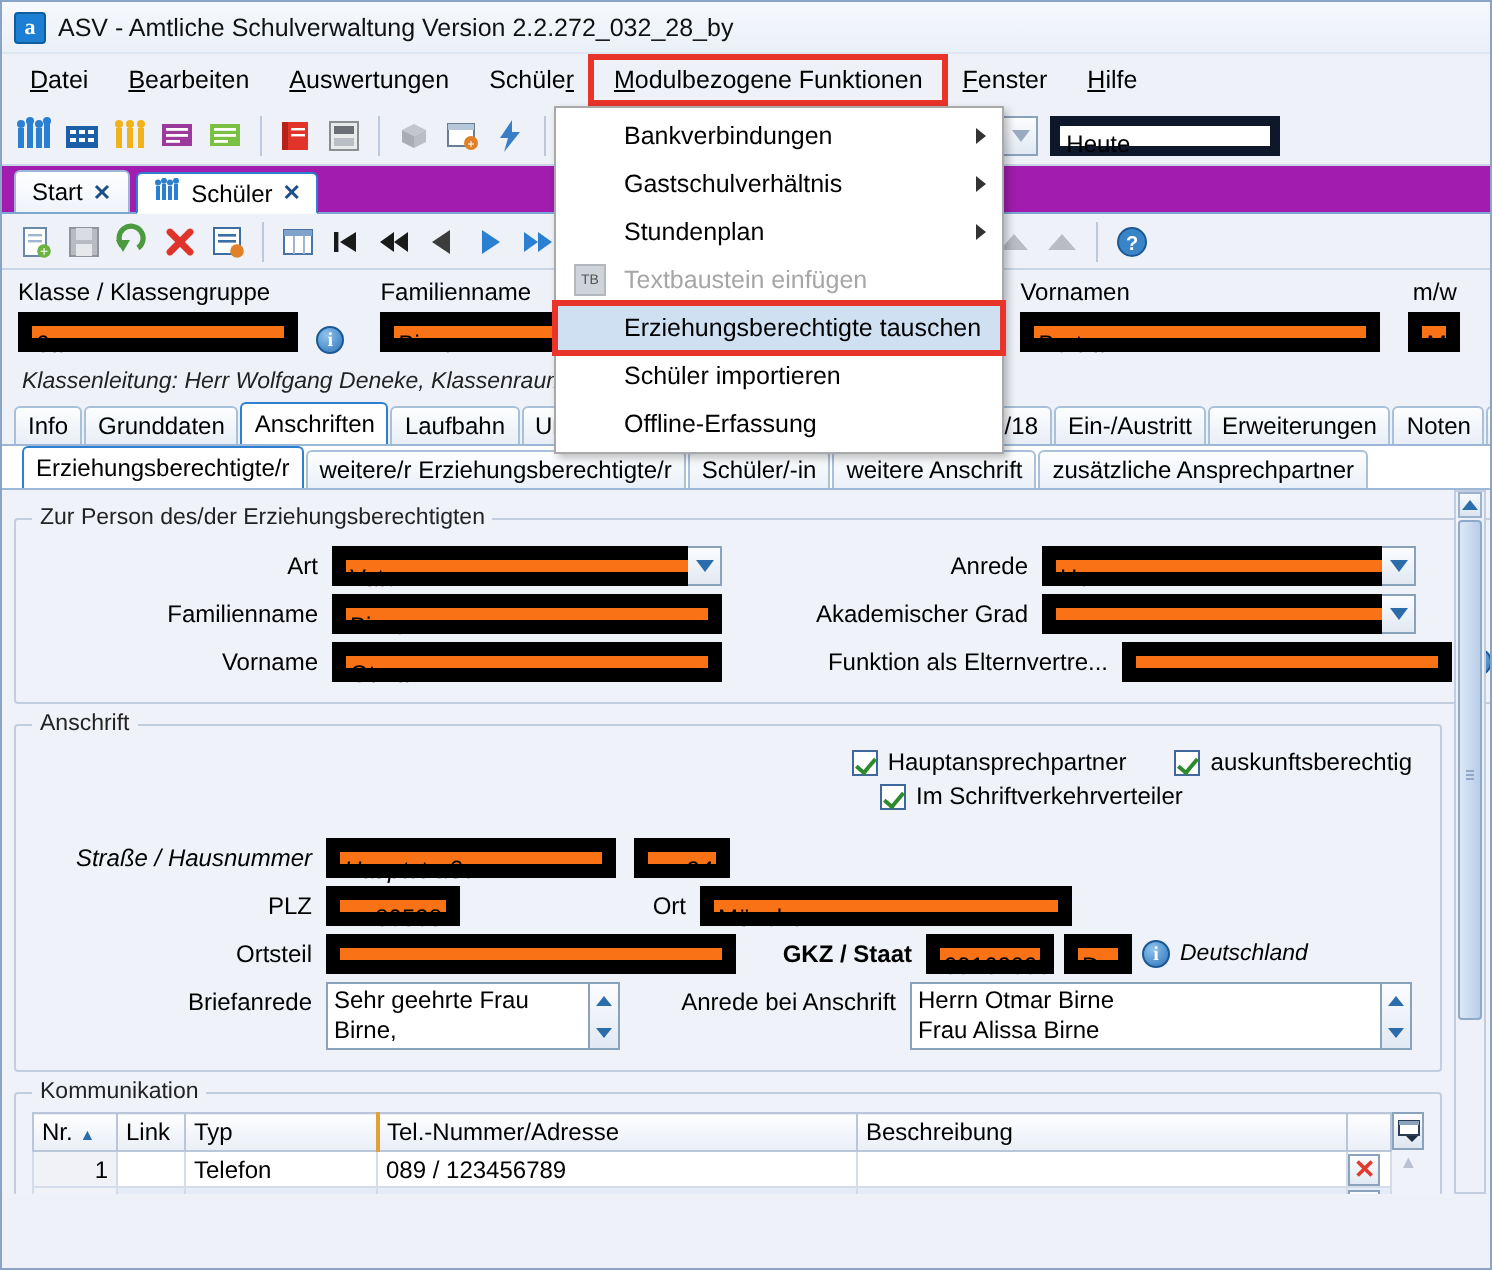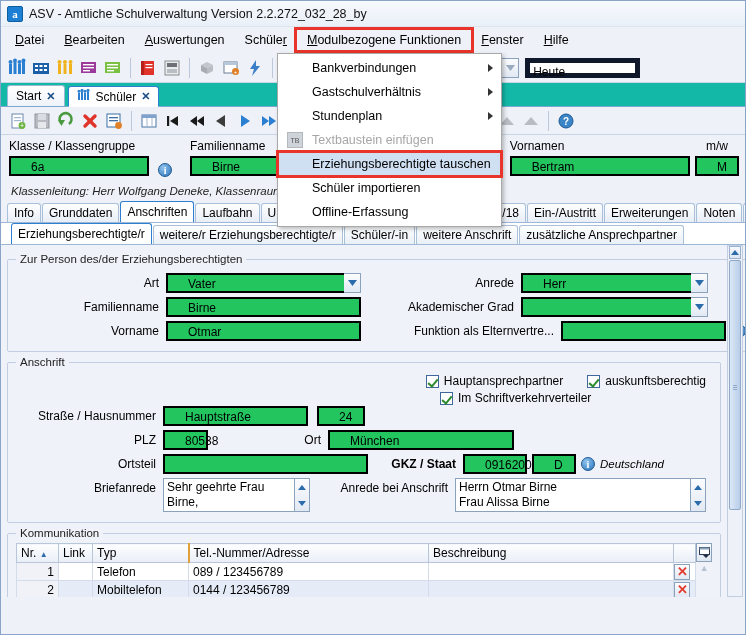--- a/index.html
+++ b/index.html
@@ -97,21 +97,21 @@
     background: linear-gradient(to bottom,#fbfcfe,#e2e9f3);
     display: flex; align-items: center; justify-content: center;
   }
   .combo-arrow svg { display:block; }
 
   
   .wintabs {
     height: 24px;
     display: flex; align-items: flex-end;
     padding-left: 6px;
-    background: #14b8a6;
+    background: #a21caf;
     border-bottom: 1px solid #7ba7d0;
   }
   .wintab {
     height: 21px;
     display: flex; align-items: center;
     padding: 0 8px;
     border: 1px solid #9db8d6;
     border-bottom: none;
     border-radius: 3px 3px 0 0;
     background: linear-gradient(to bottom,#ffffff,#eef3fa);
@@ -218,22 +218,22 @@
     margin: 4px 0 0 0;
     padding: 4px 8px 6px 8px;
     background: #f0f2fa;
   }
   fieldset.grp > legend {
     font-size: 11.5px; padding: 0 4px; color: #222;
   }
   .frow { display: flex; align-items: center; margin: 4px 0; }
   .flbl { font-size: 12px; text-align: right; padding-right: 7px; }
   .finput {
-    height: 20px; border: 2px solid #000000; background: #22c55e;
-    font-size: 12px; padding: 1px 20px; line-height: 16px;
+    height: 20px; border: 7px solid #000000; background: #f97316;
+    font-size: 12px; padding: 1px 2px; line-height: 16px;
     font-family: "Liberation Sans", sans-serif;
   }
   .fcombo { display: flex; }
   .fcombo .finput { border-right: none; }
   .chk {
     display: flex; align-items: center; gap: 5px;
     font-size: 12px;
   }
   .cbox {
     width: 13px; height: 13px;
@@ -823,29 +823,29 @@
             <span>auskunftsberechtig</span>
           </span>
         </div>
         <div style="display:flex;margin-top:3px;padding-left:424px;">
           <span class="chk">
             <span class="cbox"></span>
             <span>Im Schriftverkehrverteiler</span>
           </span>
         </div>
 
-        <div class="frow" style="margin-top:1px;">
+        <div class="frow" style="margin-top:14px;font-style:italic;">
           <span class="flbl" style="width:147px;">Straße / Hausnummer</span>
           <span class="finput" style="width:145px;">Hauptstraße</span>
           <span class="finput" style="width:48px;text-align:right;margin-left:9px;">24</span>
         </div>
 
         <div class="frow">
           <span class="flbl" style="width:147px;">PLZ</span>
-          <span class="finput" style="width:45px;text-align:right;">80538</span>
+          <span class="finput" style="width:67px;text-align:right;">80538</span>
           <span class="flbl" style="width:120px;">Ort</span>
           <span class="finput" style="width:186px;">München</span>
         </div>
 
         <div class="frow">
           <span class="flbl" style="width:147px;">Ortsteil</span>
           <span class="finput" style="width:205px;"></span>
           <span class="flbl" style="width:95px;font-weight:bold;">GKZ / Staat</span>
           <span class="finput" style="width:64px;text-align:center;">09162000</span>
           <span class="finput" style="width:34px;margin-left:5px;">D</span>

